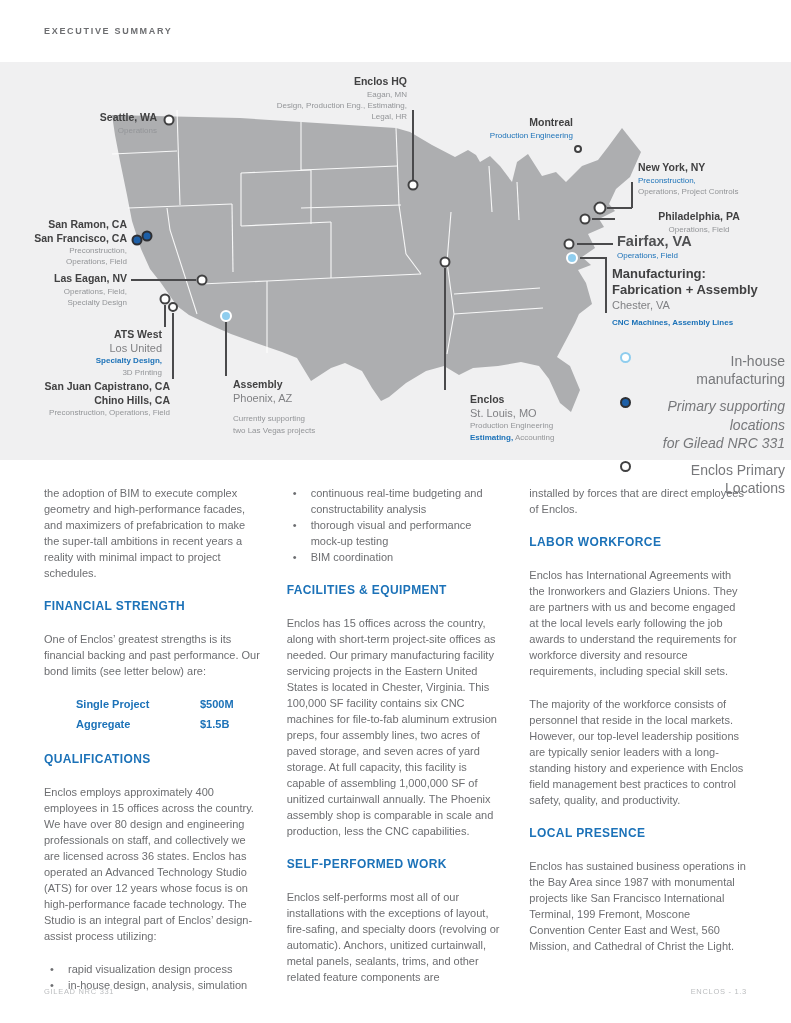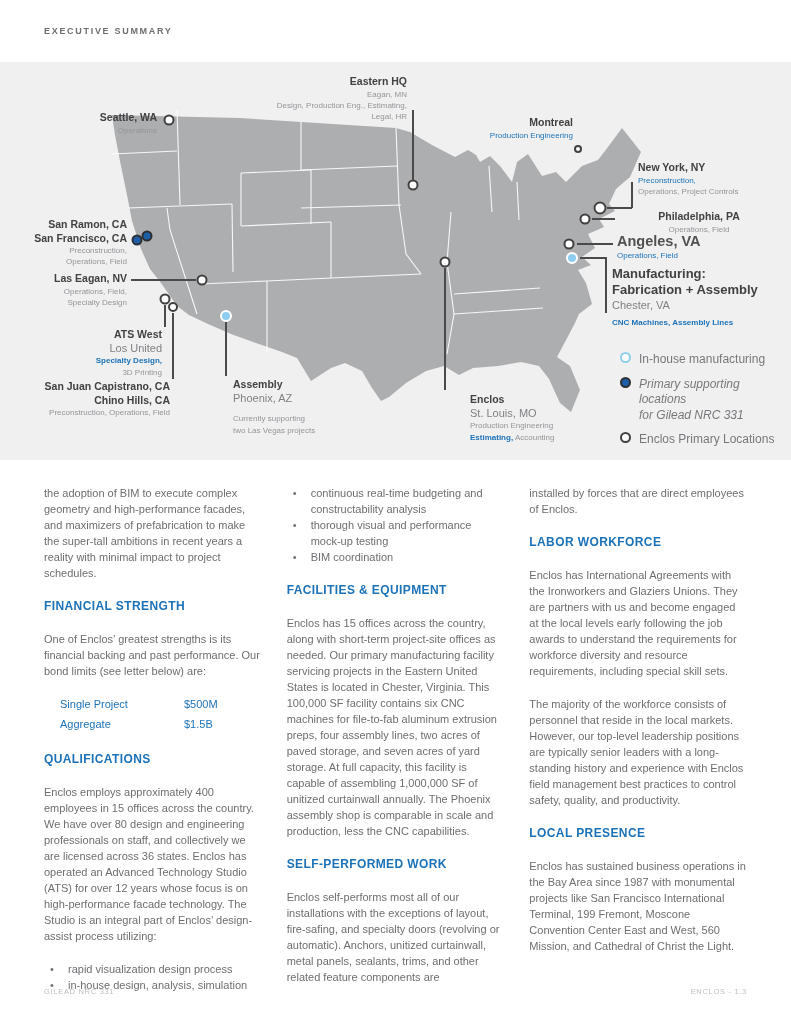--- a/index.html
+++ b/index.html
@@ -31,36 +31,36 @@
   .loc .t{font-size:10.5px;font-weight:bold;color:#414142;line-height:1.3;}
   .loc .t-lg{font-size:14.5px;font-weight:bold;color:#4F5052;line-height:1.2;}
   .loc .t-md{font-size:13px;font-weight:bold;color:#414142;line-height:1.2;}
   .loc .g{font-size:8px;color:#939598;line-height:1.4;}
   .loc .g-md{font-size:11px;color:#808184;line-height:1.25;}
   .loc .bl{color:#1C72B8;}
   .loc .b-sm{font-size:8px;font-weight:bold;color:#1C72B8;line-height:1.4;}
 
   
   .legend{position:absolute;left:620px;top:290px;width:165px;}
-  .legend-row{display:flex;align-items:flex-start;margin-bottom:9px;font-size:12px;
-              color:#77787B;line-height:1.3;}
+  .legend-row{display:flex;align-items:flex-start;margin-bottom:9px;font-size:14px;
+              color:#77787B;line-height:1.3;text-align:right;}
   .legend-icon{width:11px;height:11px;border-radius:50%;box-sizing:border-box;flex:none;
                margin-right:8px;margin-top:0;}
   .li-inhouse{background:#fff;border:2px solid #8FCDEE;}
   .li-supporting{background:#1D5FA7;border:2px solid #2E2F33;}
   .li-primary{background:#fff;border:2px solid #414142;}
   .legend-row.it{font-style:italic;}
 
   
   .article{position:absolute;left:44px;top:485px;width:703px;display:grid;
            grid-template-columns:1fr 1fr 1fr;column-gap:25px;
            font-size:11px;line-height:16px;color:#6D6E71;}
   .article p{margin:0 0 17px 0;}
   .sec{font-size:12px;font-weight:bold;color:#1C72B8;letter-spacing:.4px;margin:5px 0 17px 0;}
-  .bond{margin:1px 0 19px 16px;color:#1C72B8;font-weight:normal;}
+  .bond{margin:1px 0 19px 32px;color:#1C72B8;font-weight:bold;}
   .bond-row{display:flex;margin-bottom:4px;}
   .bond-label{width:124px;}
   ul.blist{list-style:none;margin:0 0 17px 0;padding:0;}
   ul.blist li{position:relative;padding-left:24px;}
   ul.blist li::before{content:"\2022";position:absolute;left:6px;}
 
   
   .footer{position:absolute;left:44px;right:44px;top:987px;display:flex;
           justify-content:space-between;font-size:7.5px;letter-spacing:.7px;color:#BBBDBF;}
 </style>
@@ -141,21 +141,21 @@
     <div class="mk" style="left:173px;top:245px;width:10px;height:10px;"></div>
     <div class="mk mk-light" style="left:226px;top:254px;width:12px;height:12px;"></div>
     <div class="mk" style="left:445px;top:200px;"></div>
 
     <div class="loc ra" style="left:37px;top:49px;width:120px;">
       <div class="t">Seattle, WA</div>
       <div class="g">Operations</div>
     </div>
 
     <div class="loc ra" style="left:257px;top:13px;width:150px;">
-      <div class="t">Eastern HQ</div>
+      <div class="t">Enclos HQ</div>
       <div class="g">Eagan, MN</div>
       <div class="g">Design, Production Eng., Estimating, Legal, HR</div>
     </div>
 
     <div class="loc ra" style="left:453px;top:54px;width:120px;">
       <div class="t">Montreal</div>
       <div class="g bl">Production Engineering</div>
     </div>
 
     <div class="loc" style="left:638px;top:99px;width:145px;">
@@ -163,21 +163,21 @@
       <div class="g bl">Preconstruction,</div>
       <div class="g">Operations, Project Controls</div>
     </div>
 
     <div class="loc" style="left:619px;top:148px;width:160px;text-align:center;">
       <div class="t">Philadelphia, PA</div>
       <div class="g">Operations, Field</div>
     </div>
 
     <div class="loc" style="left:617px;top:171px;width:160px;">
-      <div class="t-lg">Angeles, VA</div>
+      <div class="t-lg">Fairfax, VA</div>
       <div class="g bl">Operations, Field</div>
     </div>
 
     <div class="loc" style="left:612px;top:204px;width:178px;">
       <div class="t-md">Manufacturing:</div>
       <div class="t-md">Fabrication + Assembly</div>
       <div class="g-md" style="margin:2px 0 4px;">Chester, VA</div>
       <div class="b-sm">CNC Machines, Assembly Lines</div>
     </div>
 

